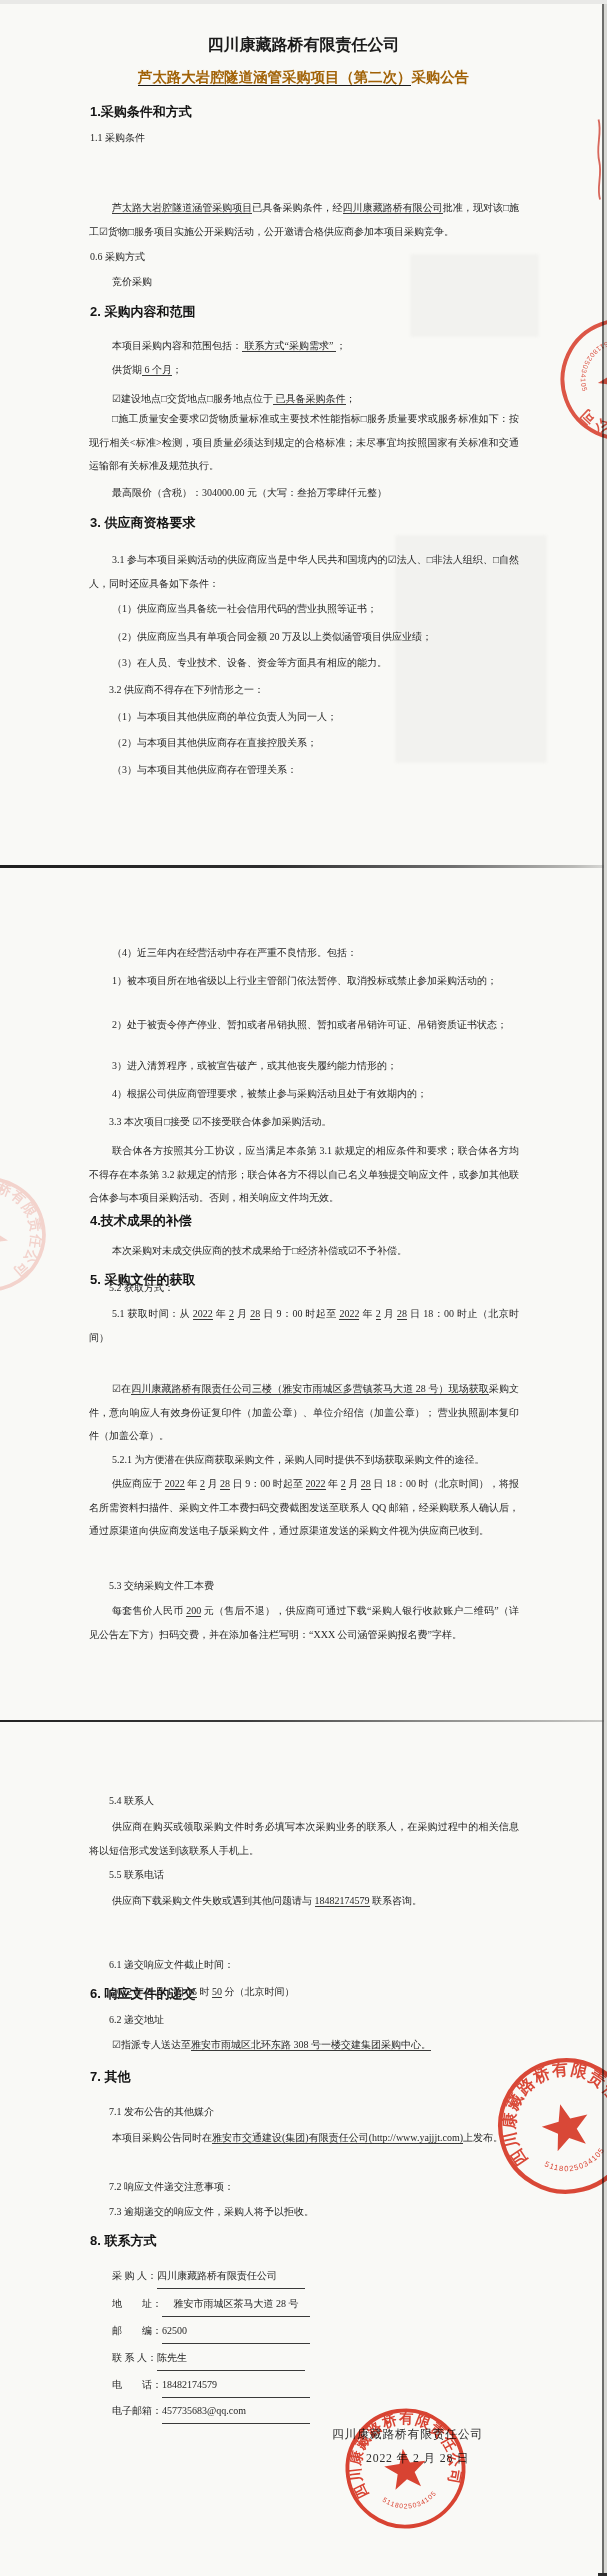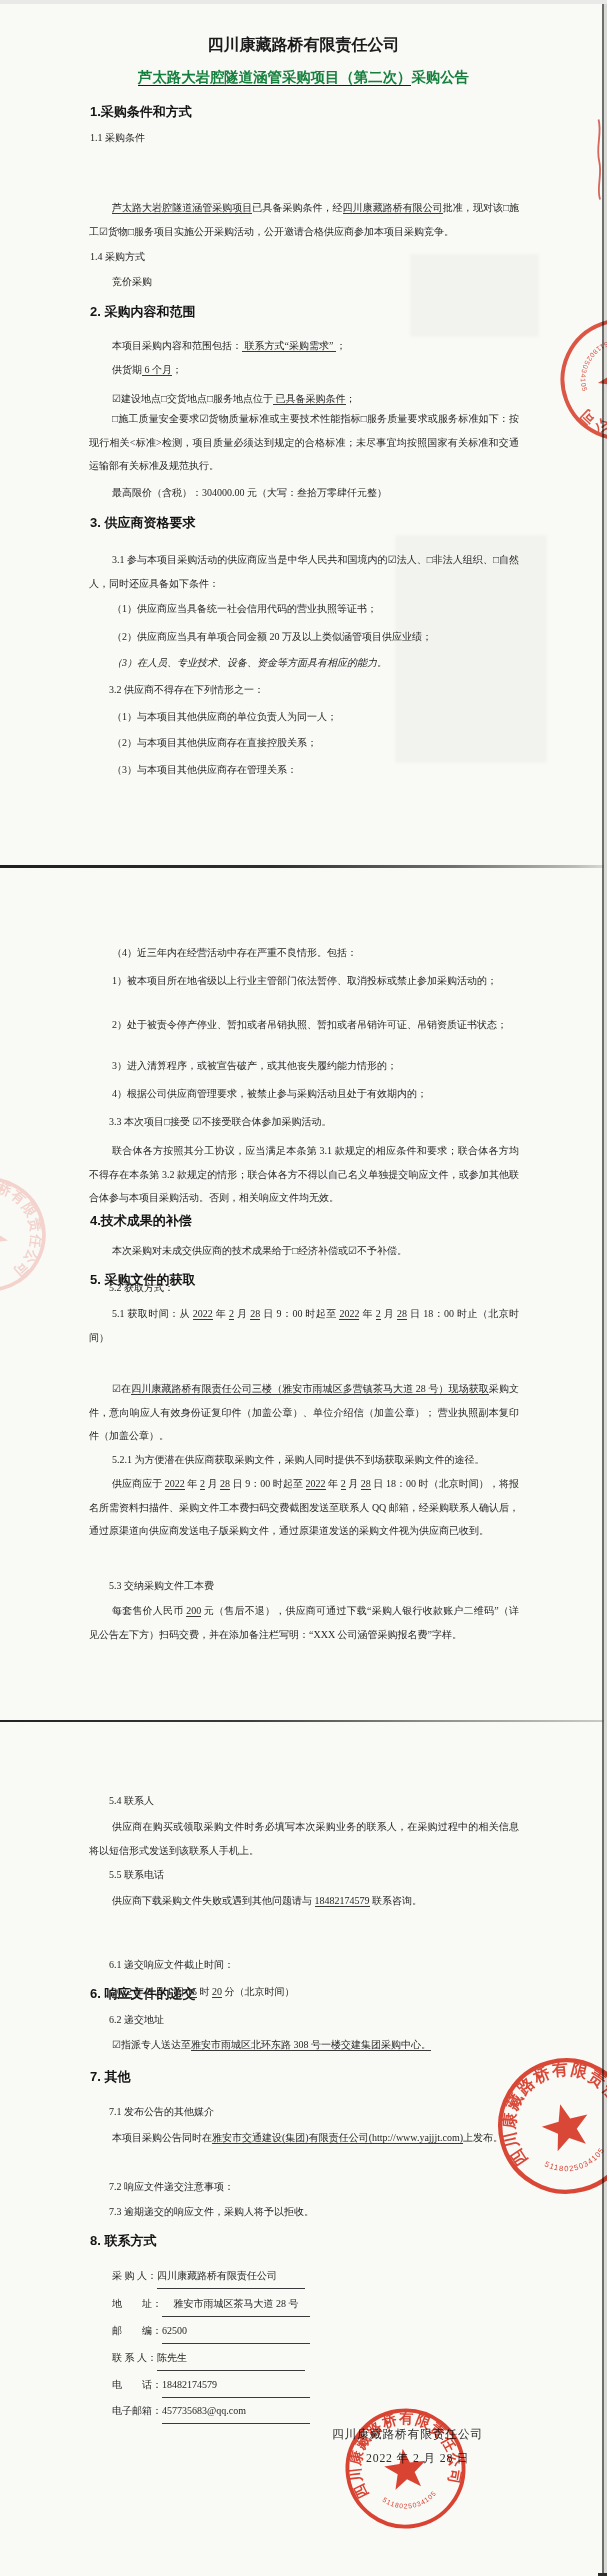--- a/index.html
+++ b/index.html
@@ -2,21 +2,21 @@
 <html style="font-size:12px"><head>
 <meta charset="utf-8">
 <style>
   html,body{margin:0;padding:0;background:#e9e9e7;}
   .doc{position:relative;width:607px;height:2576px;margin:4px auto;background:#f9f9f6;overflow:hidden;
        font-family:"Liberation Serif","DejaVu Serif",serif;color:#262626;}
   .blk{position:absolute;line-height:23.5px;font-size:10px;}
   .t1{left:0;width:607px;text-align:center;font-family:"Liberation Sans","DejaVu Sans",sans-serif;
       font-weight:bold;font-size:16px;line-height:23px;color:#1b1b1b;}
   .t2{left:0;width:607px;text-align:center;font-family:"Liberation Sans","DejaVu Sans",sans-serif;
-      font-weight:bold;font-size:14.4px;line-height:23px;color:#15803d;}
+      font-weight:bold;font-size:14.4px;line-height:23px;color:#a16207;}
   .t2 .u{border-bottom:1.5px solid #1b1b1b;}
   .h2{left:90px;font-family:"Liberation Sans","DejaVu Sans",sans-serif;font-weight:bold;
       font-size:13px;color:#141414;}
   .pl{left:90px;}
   .sub{left:109px;}
   .pc{left:112px;}
   .p{left:89px;width:430px;text-indent:23px;text-align:justify;}
   .u{border-bottom:0.8px solid #3a3a3a;}
   .ct{left:112px;}
   .ct .u{display:inline-block;min-width:148px;border-bottom:0.8px solid #3a3a3a;}
@@ -36,33 +36,33 @@
 </head>
 <body>
 
 <div class="doc">
   <div id="content">
       <div class="blk t1" style="top: 29px;"><span>四川康藏路桥有限责任公司</span></div>
       <div class="blk t2" style="top: 62px;"><span class="u">芦太路大岩腔隧道涵管采购项目（第二次）</span><span>采购公告</span></div>
       <div class="blk h2" style="top: 96px;"><span>1.采购条件和方式</span></div>
       <div class="blk pl" style="top: 122px;"><span>1.1 采购条件</span></div>
       <div class="blk p" style="top: 192px;"><span class="u">芦太路大岩腔隧道涵管采购项目</span><span>已具备采购条件，经</span><span class="u">四川康藏路桥有限公司</span><span>批准，现对该□施工☑货物□服务项目实施公开采购活动，公开邀请合格供应商参加本项目采购竞争。</span></div>
-      <div class="blk pl" style="top: 241px;"><span>1.4 采购方式</span></div>
+      <div class="blk pl" style="top: 241px;"><span>0.6 采购方式</span></div>
       <div class="blk pc" style="top: 266px;"><span>竞价采购</span></div>
       <div class="blk h2" style="top: 296px;"><span>2. 采购内容和范围</span></div>
       <div class="blk p" style="top: 330px;"><span>本项目采购内容和范围包括：</span><span class="u"> 联系方式“采购需求” </span><span>；</span></div>
       <div class="blk p" style="top: 354px;"><span>供货期</span><span class="u"> 6 个月</span><span>；</span></div>
       <div class="blk p" style="top: 383px;"><span>☑建设地点□交货地点□服务地点位于</span><span class="u"> 已具备采购条件</span><span>；</span></div>
       <div class="blk p" style="top: 403px;"><span>□施工质量安全要求☑货物质量标准或主要技术性能指标□服务质量要求或服务标准如下：按现行相关&lt;标准&gt;检测，项目质量必须达到规定的合格标准；未尽事宜均按照国家有关标准和交通运输部有关标准及规范执行。</span></div>
       <div class="blk p" style="top: 477px;"><span>最高限价（含税）：304000.00 元（大写：叁拾万零肆仟元整）</span></div>
       <div class="blk h2" style="top: 507px;"><span>3.  供应商资格要求</span></div>
       <div class="blk p" style="top: 544px;"><span>3.1 参与本项目采购活动的供应商应当是中华人民共和国境内的☑法人、□非法人组织、□自然人，同时还应具备如下条件：</span></div>
       <div class="blk p" style="top: 593px;"><span>（1）供应商应当具备统一社会信用代码的营业执照等证书；</span></div>
       <div class="blk p" style="top: 621px;"><span>（2）供应商应当具有单项合同金额 20 万及以上类似涵管项目供应业绩；</span></div>
-      <div class="blk p" style="top: 647px; font-style: italic;"><span>（3）在人员、专业技术、设备、资金等方面具有相应的能力。</span></div>
+      <div class="blk p" style="top: 647px;"><span>（3）在人员、专业技术、设备、资金等方面具有相应的能力。</span></div>
       <div class="blk sub" style="top: 674px;"><span>3.2 供应商不得存在下列情形之一：</span></div>
       <div class="blk p" style="top: 701px;"><span>（1）与本项目其他供应商的单位负责人为同一人；</span></div>
       <div class="blk p" style="top: 727px;"><span>（2）与本项目其他供应商存在直接控股关系；</span></div>
       <div class="blk p" style="top: 754px;"><span>（3）与本项目其他供应商存在管理关系：</span></div>
       <div class="blk p" style="top: 937px;"><span>（4）近三年内在经营活动中存在严重不良情形。包括：</span></div>
       <div class="blk p" style="top: 965px;"><span>1）被本项目所在地省级以上行业主管部门依法暂停、取消投标或禁止参加采购活动的；</span></div>
       <div class="blk p" style="top: 1009px;"><span>2）处于被责令停产停业、暂扣或者吊销执照、暂扣或者吊销许可证、吊销资质证书状态；</span></div>
       <div class="blk p" style="top: 1050px;"><span>3）进入清算程序，或被宣告破产，或其他丧失履约能力情形的；</span></div>
       <div class="blk p" style="top: 1078px;"><span>4）根据公司供应商管理要求，被禁止参与采购活动且处于有效期内的；</span></div>
       <div class="blk sub" style="top: 1106px;"><span>3.3 本次项目□接受 ☑不接受联合体参加采购活动。</span></div>
@@ -76,21 +76,21 @@
       <div class="blk p" style="top: 1444px;"><span>5.2.1 为方便潜在供应商获取采购文件，采购人同时提供不到场获取采购文件的途径。</span></div>
       <div class="blk p" style="top: 1468px;"><span>供应商应于 </span><span class="u">2022</span><span> 年 </span><span class="u">2</span><span> 月 </span><span class="u">28</span><span> 日 9：00 时起至 </span><span class="u">2022</span><span> 年 </span><span class="u">2</span><span> 月 </span><span class="u">28</span><span> 日 18：00 时（北京时间），将报名所需资料扫描件、采购文件工本费扫码交费截图发送至联系人 QQ 邮箱，经采购联系人确认后，通过原渠道向供应商发送电子版采购文件，通过原渠道发送的采购文件视为供应商已收到。</span></div>
       <div class="blk sub" style="top: 1570px;"><span>5.3 交纳采购文件工本费</span></div>
       <div class="blk p" style="top: 1595px;"><span>每套售价人民币 </span><span class="u">200</span><span> 元（售后不退），供应商可通过下载“采购人银行收款账户二维码”（详见公告左下方）扫码交费，并在添加备注栏写明：“XXX 公司涵管采购报名费”字样。</span></div>
       <div class="blk sub" style="top: 1785px;"><span>5.4 联系人</span></div>
       <div class="blk p" style="top: 1811px;"><span>供应商在购买或领取采购文件时务必填写本次采购业务的联系人，在采购过程中的相关信息将以短信形式发送到该联系人手机上。</span></div>
       <div class="blk sub" style="top: 1859px;"><span>5.5 联系电话</span></div>
       <div class="blk p" style="top: 1885px;"><span>供应商下载采购文件失败或遇到其他问题请与 </span><span class="u">18482174579</span><span> 联系咨询。</span></div>
       <div class="blk h2" style="top: 1978px;"><span>6. 响应文件的递交</span></div>
       <div class="blk sub" style="top: 1949px;"><span>6.1 递交响应文件截止时间：</span></div>
-      <div class="blk pc" style="top: 1976px;"><span class="u">2022</span><span> 年 </span><span class="u">3</span><span> 月 </span><span class="u">1</span><span> 日 </span><span class="u">15</span><span> 时 </span><span class="u">20</span><span> 分（北京时间）</span></div>
+      <div class="blk pc" style="top: 1976px;"><span class="u">2022</span><span> 年 </span><span class="u">3</span><span> 月 </span><span class="u">1</span><span> 日 </span><span class="u">15</span><span> 时 </span><span class="u">50</span><span> 分（北京时间）</span></div>
       <div class="blk sub" style="top: 2004px;"><span>6.2 递交地址</span></div>
       <div class="blk p" style="top: 2029px;"><span>☑指派专人送达至</span><span class="u">雅安市雨城区北环东路 308 号一楼交建集团采购中心。</span></div>
       <div class="blk h2" style="top: 2061px;"><span>7. 其他</span></div>
       <div class="blk sub" style="top: 2096px;"><span>7.1 发布公告的其他媒介</span></div>
       <div class="blk p" style="top: 2122px;"><span>本项目采购公告同时在</span><span class="u">雅安市交通建设(集团)有限责任公司(http://www.yajjjt.com)</span><span>上发布。</span></div>
       <div class="blk sub" style="top: 2171px;"><span>7.2 响应文件递交注意事项：</span></div>
       <div class="blk sub" style="top: 2196px;"><span>7.3 逾期递交的响应文件，采购人将予以拒收。</span></div>
       <div class="blk h2" style="top: 2225px;"><span>8. 联系方式</span></div>
       <div class="blk ct" style="top: 2260px;"><span>采 购 人：</span><span class="u">四川康藏路桥有限责任公司</span></div>
       <div class="blk ct" style="top: 2288px; text-align: center;"><span>地　　址：</span><span class="u">雅安市雨城区茶马大道 28 号</span></div>

